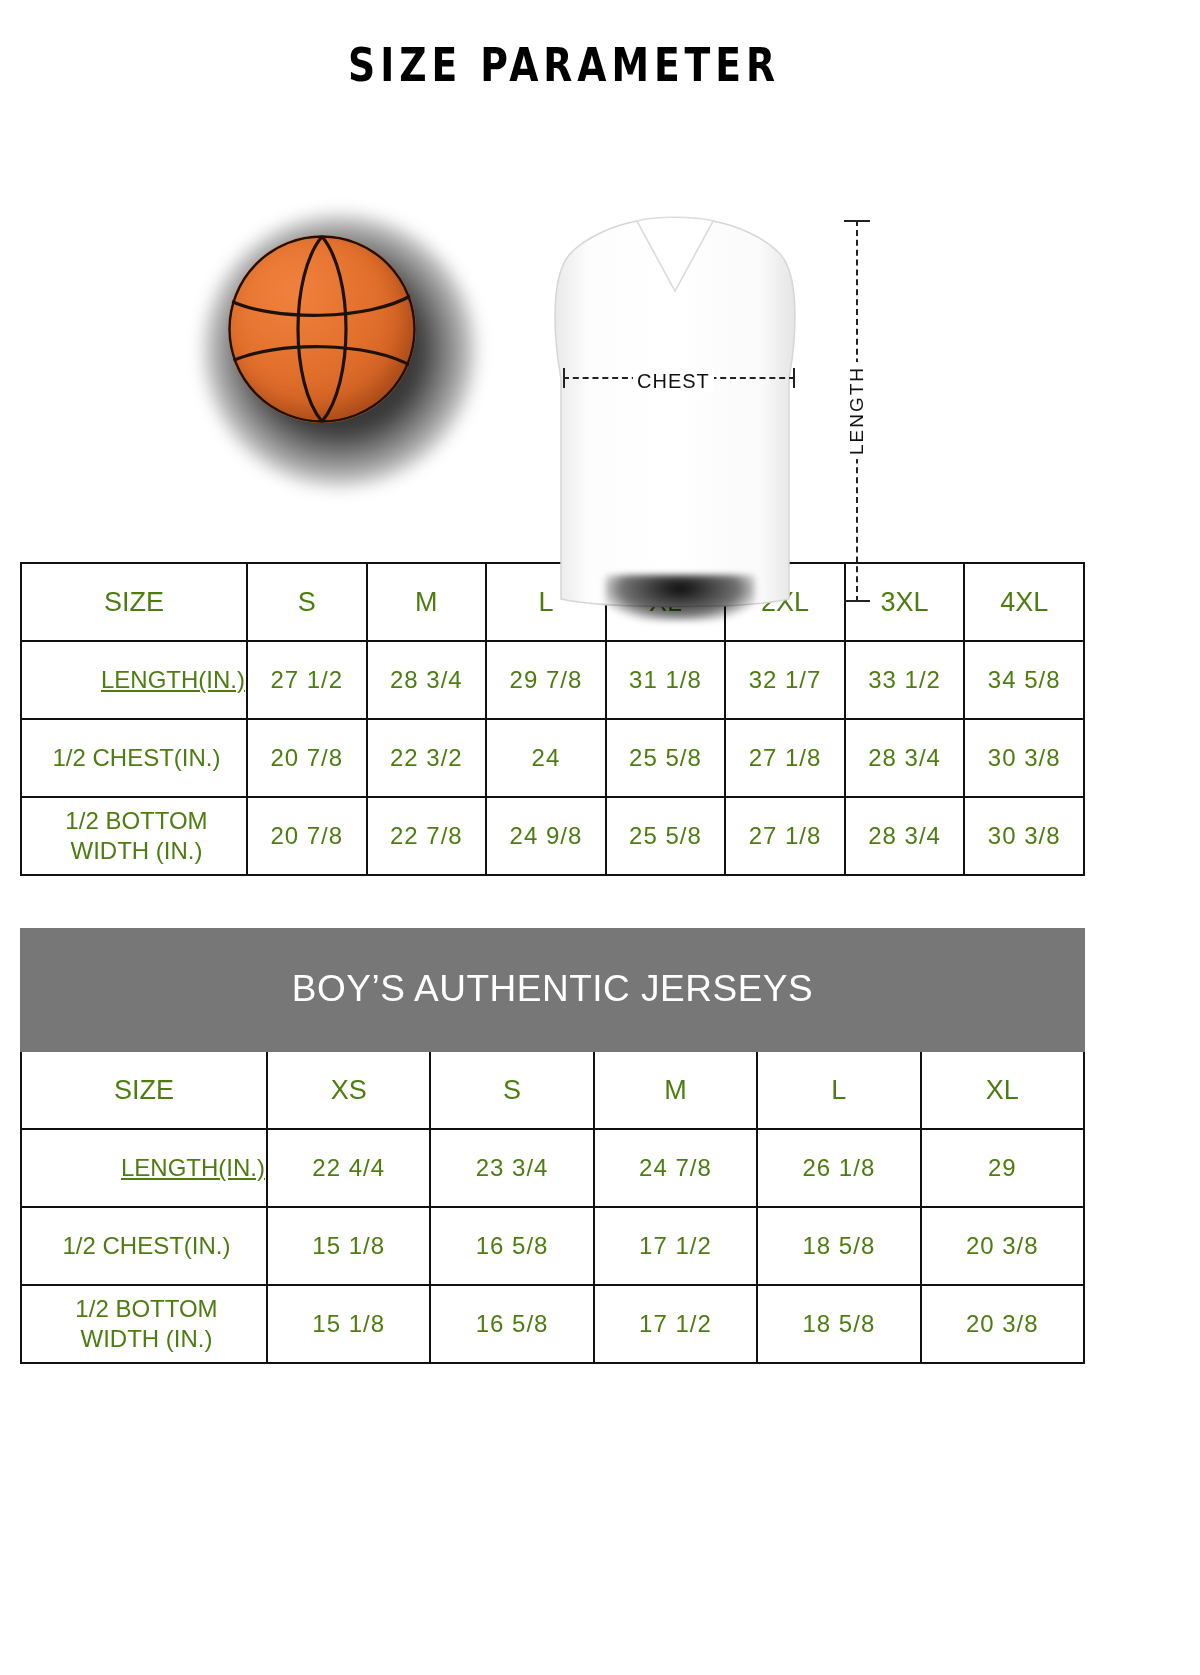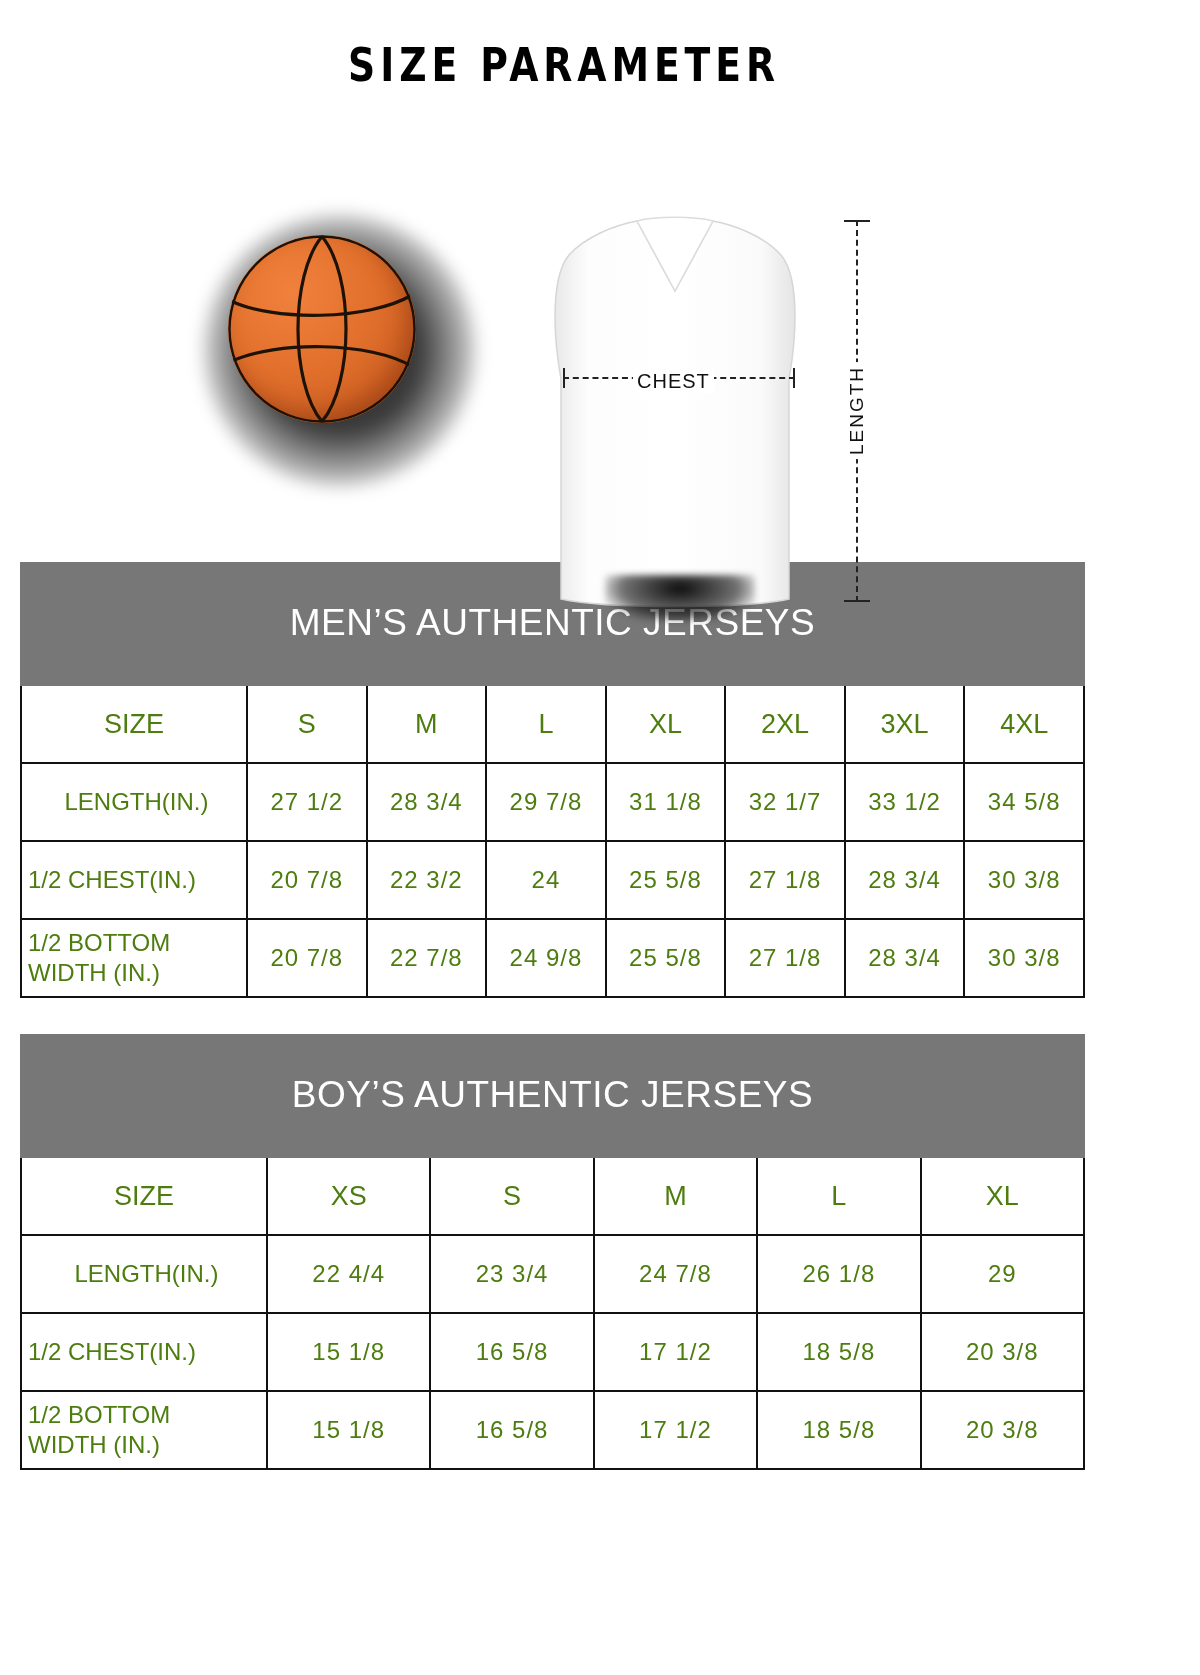--- a/index.html
+++ b/index.html
@@ -145,21 +145,21 @@
     letter-spacing: 2px;
     writing-mode: vertical-rl;
     transform: rotate(180deg);
     background: #fff;
     padding: 4px 0;
     color: #111;
   }
 
   
   .table-block { margin: 0 20px; }
-  .table-block + .table-block { margin-top: 36px; }
+  .table-block + .table-block { margin-top: 52px; }
 
   table {
     border-collapse: collapse;
     width: 1065px;
     table-layout: fixed;
   }
   .tbl-head-row td {
     background: #777777;
     color: #ffffff;
     text-align: center;
@@ -170,26 +170,26 @@
   }
   td {
     border: 2px solid #111111;
     font-size: 24px;
     text-align: center;
     height: 74px;
     color: #4d7c0f;
   }
   td.rowlabel {
     font-size: 24px;
-    text-align: left;
+    text-align: center;
     padding-left: 6px;
     white-space: pre-line;
     line-height: 1.25;
   }
-  td.rowlabel.center { text-align: center; }
+  td.rowlabel.center { text-align: right; text-decoration: underline; }
   .men col.c0 { width: 226px; }
   .boy col.c0 { width: 246px; }
 
   .hdr { font-size: 27px; }
   .val { letter-spacing: 1px; }
 </style>
 </head>
 <body>
 
 <div class="page">
@@ -262,23 +262,20 @@
         <col class="c0">
           <col>
           <col>
           <col>
           <col>
           <col>
           <col>
           <col>
       </colgroup>
       <tbody>
-          <tr class="tbl-head-row">
-        <td colspan="8">MEN’S AUTHENTIC JERSEYS</td>
-      </tr>
       <tr>
         <td class="hdr">SIZE</td>
         <td class="hdr">S</td>
         <td class="hdr">M</td>
         <td class="hdr">L</td>
         <td class="hdr">XL</td>
         <td class="hdr">2XL</td>
         <td class="hdr">3XL</td>
         <td class="hdr">4XL</td>
       </tr>

